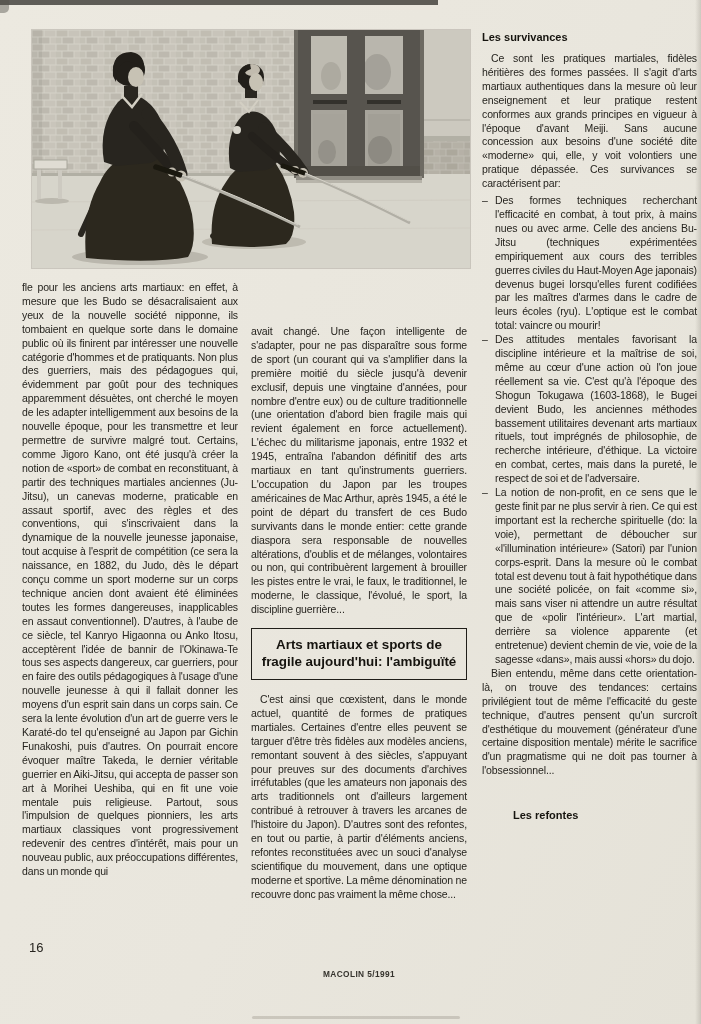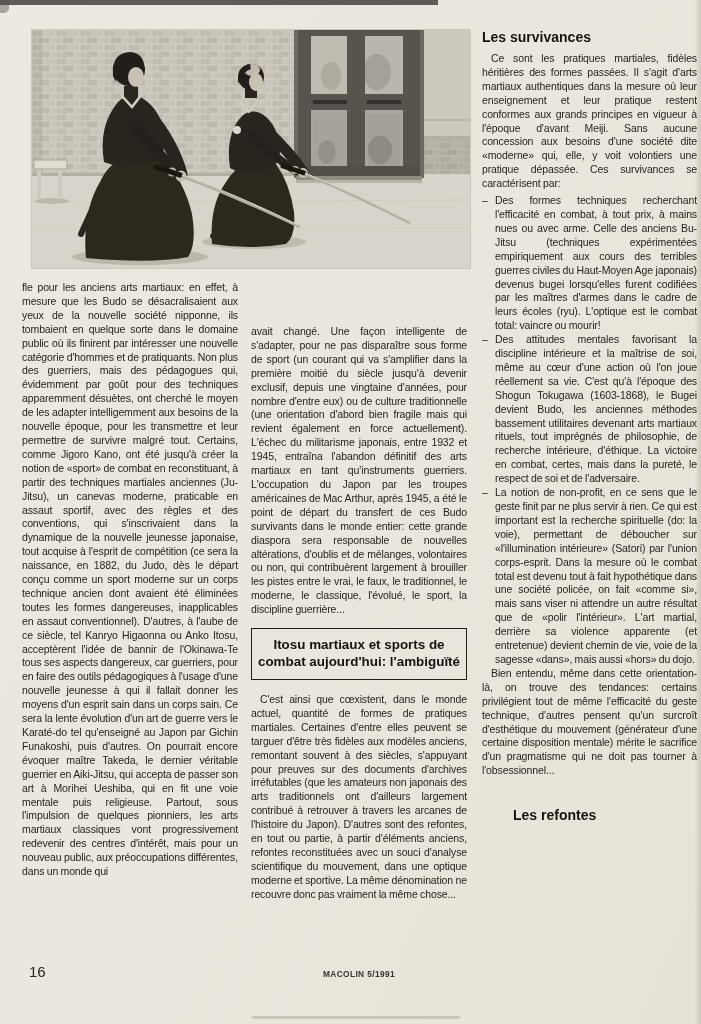--- a/index.html
+++ b/index.html
@@ -17,32 +17,32 @@
   .photo{position:absolute;left:32px;top:30px;width:438px;height:238px;margin:0;box-shadow:0 0 0 1px rgba(118,113,103,.28);}
   .photo svg{display:block;width:100%;height:100%;}
   
   .col{position:absolute;width:216px;font-size:10.5px;line-height:13.9px;text-align:justify;
        letter-spacing:-0.12px;word-spacing:-0.4px;hyphens:auto;-webkit-hyphens:auto;}
   .col p{margin:0;}
   p.indent{text-indent:9px;}
   .col-left{left:22px;top:281px;}
   .col-middle{left:251px;top:281px;margin-top:44px;}
   .col-right{left:482px;top:30px;width:215px;}
-  h2.sec{font-size:14px;line-height:15px;font-weight:bold;margin:0 0 7px 0;color:#16140f;
+  h2.sec{font-size:11px;line-height:15px;font-weight:bold;margin:0 0 7px 0;color:#16140f;
          text-align:left;letter-spacing:0;word-spacing:0;}
   h2.sec.later{margin-top:30px;margin-left:31px;}
   .bullets{margin-top:3px;}
   .bullet{position:relative;padding-left:13px;}
   .bullet .dash{position:absolute;left:0;top:0;}
   p.after-bullets{}
   .box{border:1.6px solid #201e19;margin:11px 0 13px 0;padding:7px 4px 9px 4px;
        text-align:center;font-weight:bold;font-size:13.4px;line-height:17px;color:#16140f;
        letter-spacing:0;word-spacing:0;}
   
-  .pagenum{position:absolute;left:29px;top:963px;font-size:15px;color:#26241f;}
+  .pagenum{position:absolute;left:29px;top:940px;font-size:13px;color:#26241f;}
   .footer{position:absolute;left:251px;top:969px;width:216px;text-align:center;
           font-size:8.3px;font-weight:bold;letter-spacing:.4px;color:#34322c;}
 </style>
 </head>
 <body>
 
 <div class="page">
 
   <div class="scan-top"></div>
   <div class="scan-nub"></div>
@@ -160,21 +160,21 @@
     </svg>
   </figure>
 
   <div class="col col-left">
     <p>fle pour les anciens arts martiaux: en effet, à mesure que les Budo se désacralisaient aux yeux de la nouvelle société nipponne, ils tombaient en quelque sorte dans le domaine public où ils finirent par intéresser une nouvelle catégorie d'hommes et de pratiquants. Non plus des guerriers, mais des pédagogues qui, évidemment par goût pour des techniques apparemment désuètes, ont cherché le moyen de les adapter intelligemment aux besoins de la nouvelle époque, pour les transmettre et leur permettre de survivre malgré tout. Certains, comme Jigoro Kano, ont été jusqu'à créer la notion de «sport» de combat en reconstituant, à partir des techniques martiales anciennes (Ju-Jitsu), un canevas moderne, praticable en assaut sportif, avec des règles et des conventions, qui s'inscrivaient dans la dynamique de la nouvelle jeunesse japonaise, tout acquise à l'esprit de compétition (ce sera la naissance, en 1882, du Judo, dès le départ conçu comme un sport moderne sur un corps technique ancien dont avaient été éliminées toutes les formes dangereuses, inapplicables en assaut conventionnel). D'autres, à l'aube de ce siècle, tel Kanryo Higaonna ou Anko Itosu, acceptèrent l'idée de bannir de l'Okinawa-Te tous ses aspects dangereux, car guerriers, pour en faire des outils pédagogiques à l'usage d'une nouvelle jeunesse à qui il fallait donner les moyens d'un esprit sain dans un corps sain. Ce sera la lente évolution d'un art de guerre vers le Karaté-do tel qu'enseigné au Japon par Gichin Funakoshi, puis d'autres. On pourrait encore évoquer maître Takeda, le dernier véritable guerrier en Aiki-Jitsu, qui accepta de passer son art à Morihei Ueshiba, qui en fit une voie mentale puis religieuse. Partout, sous l'impulsion de quelques pionniers, les arts martiaux classiques vont progressivement redevenir des centres d'intérêt, mais pour un nouveau public, aux préoccupations différentes, dans un monde qui</p>
   </div>
 
   <div class="col col-middle">
     <p>avait changé. Une façon intelligente de s'adapter, pour ne pas disparaître sous forme de sport (un courant qui va s'amplifier dans la première moitié du siècle jusqu'à devenir exclusif, depuis une vingtaine d'années, pour nombre d'entre eux) ou de culture traditionnelle (une orientation d'abord bien fragile mais qui revient également en force actuellement). L'échec du militarisme japonais, entre 1932 et 1945, entraîna l'abandon définitif des arts martiaux en tant qu'instruments guerriers. L'occupation du Japon par les troupes américaines de Mac Arthur, après 1945, a été le point de départ du transfert de ces Budo survivants dans le monde entier: cette grande diaspora sera responsable de nouvelles altérations, d'oublis et de mélanges, volontaires ou non, qui contribuèrent largement à brouiller les pistes entre le vrai, le faux, le traditionnel, le moderne, le classique, l'évolué, le sport, la discipline guerrière...</p>
     <div class="box">
-      <span>Itosu martiaux et sports de combat aujourd'hui: l'ambiguïté</span>
+      <span>Arts martiaux et sports de fragile aujourd'hui: l'ambiguïté</span>
     </div>
     <p class="indent">C'est ainsi que cœxistent, dans le monde actuel, quantité de formes de pratiques martiales. Certaines d'entre elles peuvent se targuer d'être très fidèles aux modèles anciens, remontant souvent à des siècles, s'appuyant pour preuves sur des documents d'archives irréfutables (que les amateurs non japonais des arts traditionnels ont d'ailleurs largement contribué à retrouver à travers les arcanes de l'histoire du Japon). D'autres sont des refontes, en tout ou partie, à partir d'éléments anciens, refontes reconstituées avec un souci d'analyse scientifique du mouvement, dans une optique moderne et sportive. La même dénomination ne recouvre donc pas vraiment la même chose...</p>
   </div>
 
   <div class="col col-right">
     <h2 class="sec">Les survivances</h2>
     <p class="indent">Ce sont les pratiques martiales, fidèles héritières des formes passées. Il s'agit d'arts martiaux authentiques dans la mesure où leur enseignement et leur pratique restent conformes aux grands principes en vigueur à l'époque d'avant Meiji. Sans aucune concession aux besoins d'une société dite «moderne» qui, elle, y voit volontiers une pratique dépassée. Ces survivances se caractérisent par:</p>
     <div class="bullets">
       <div class="bullet">
         <span class="dash">–</span>

